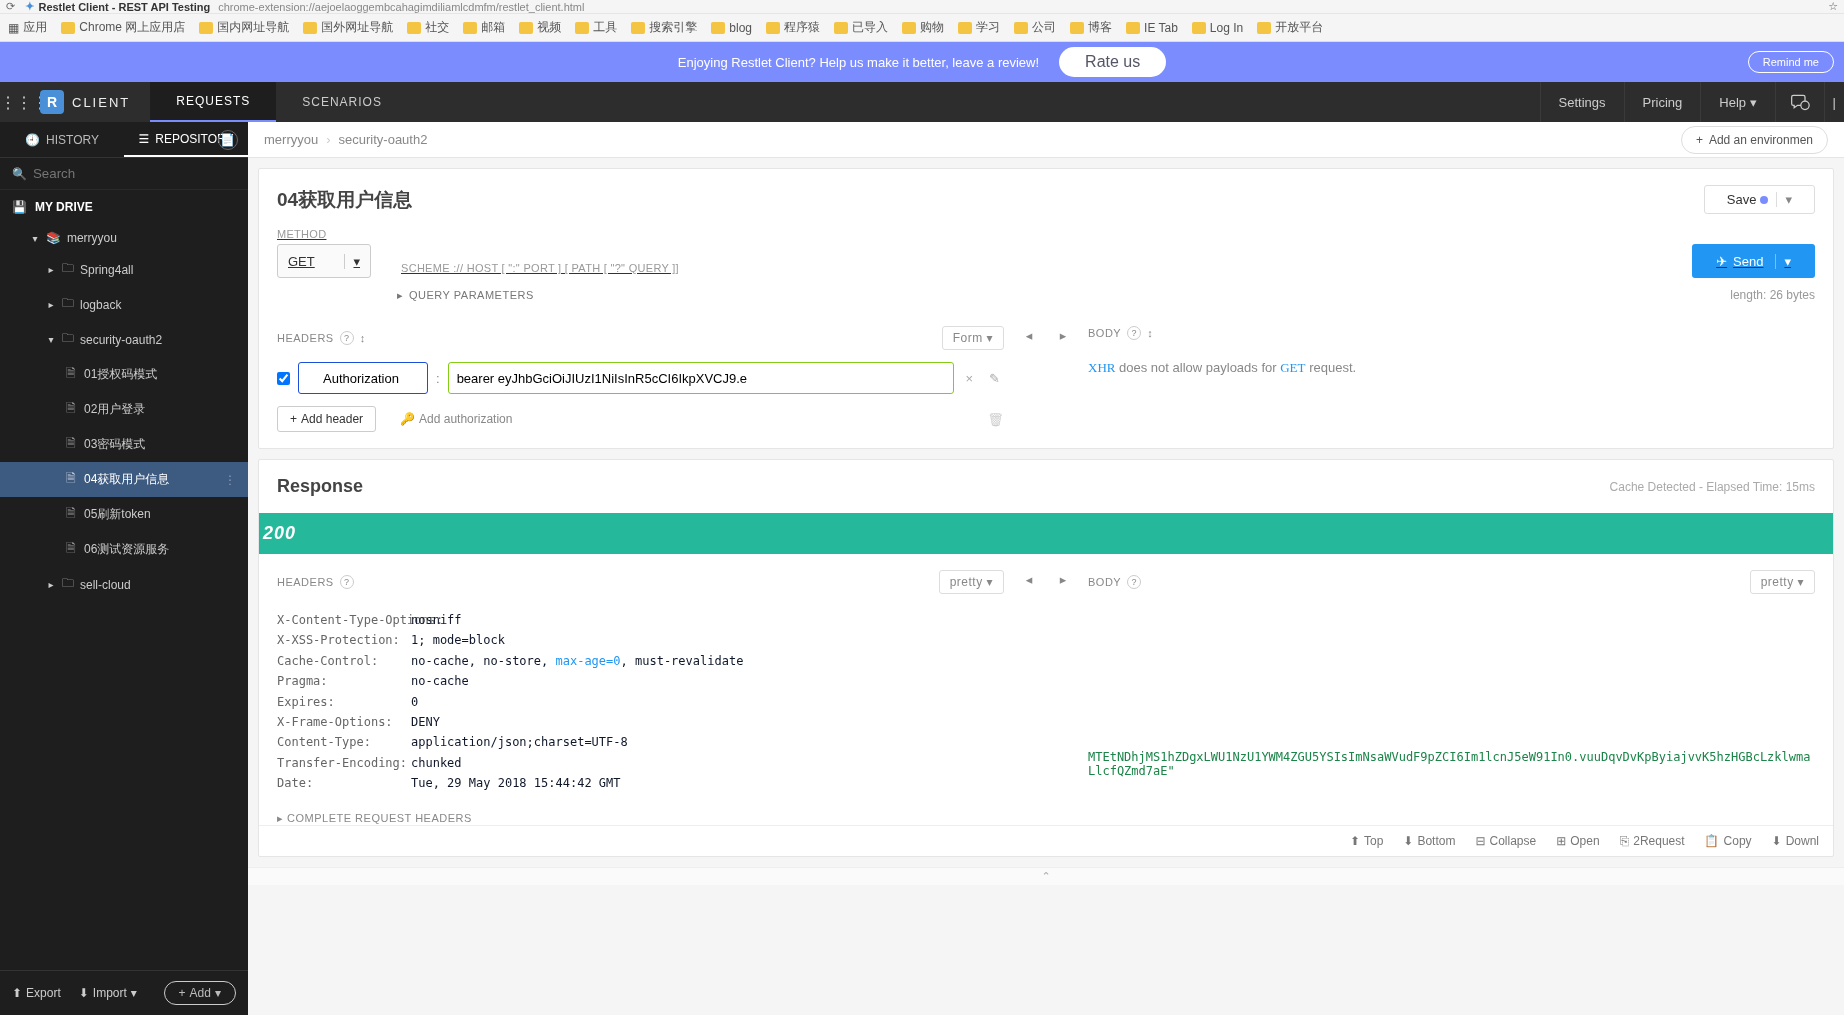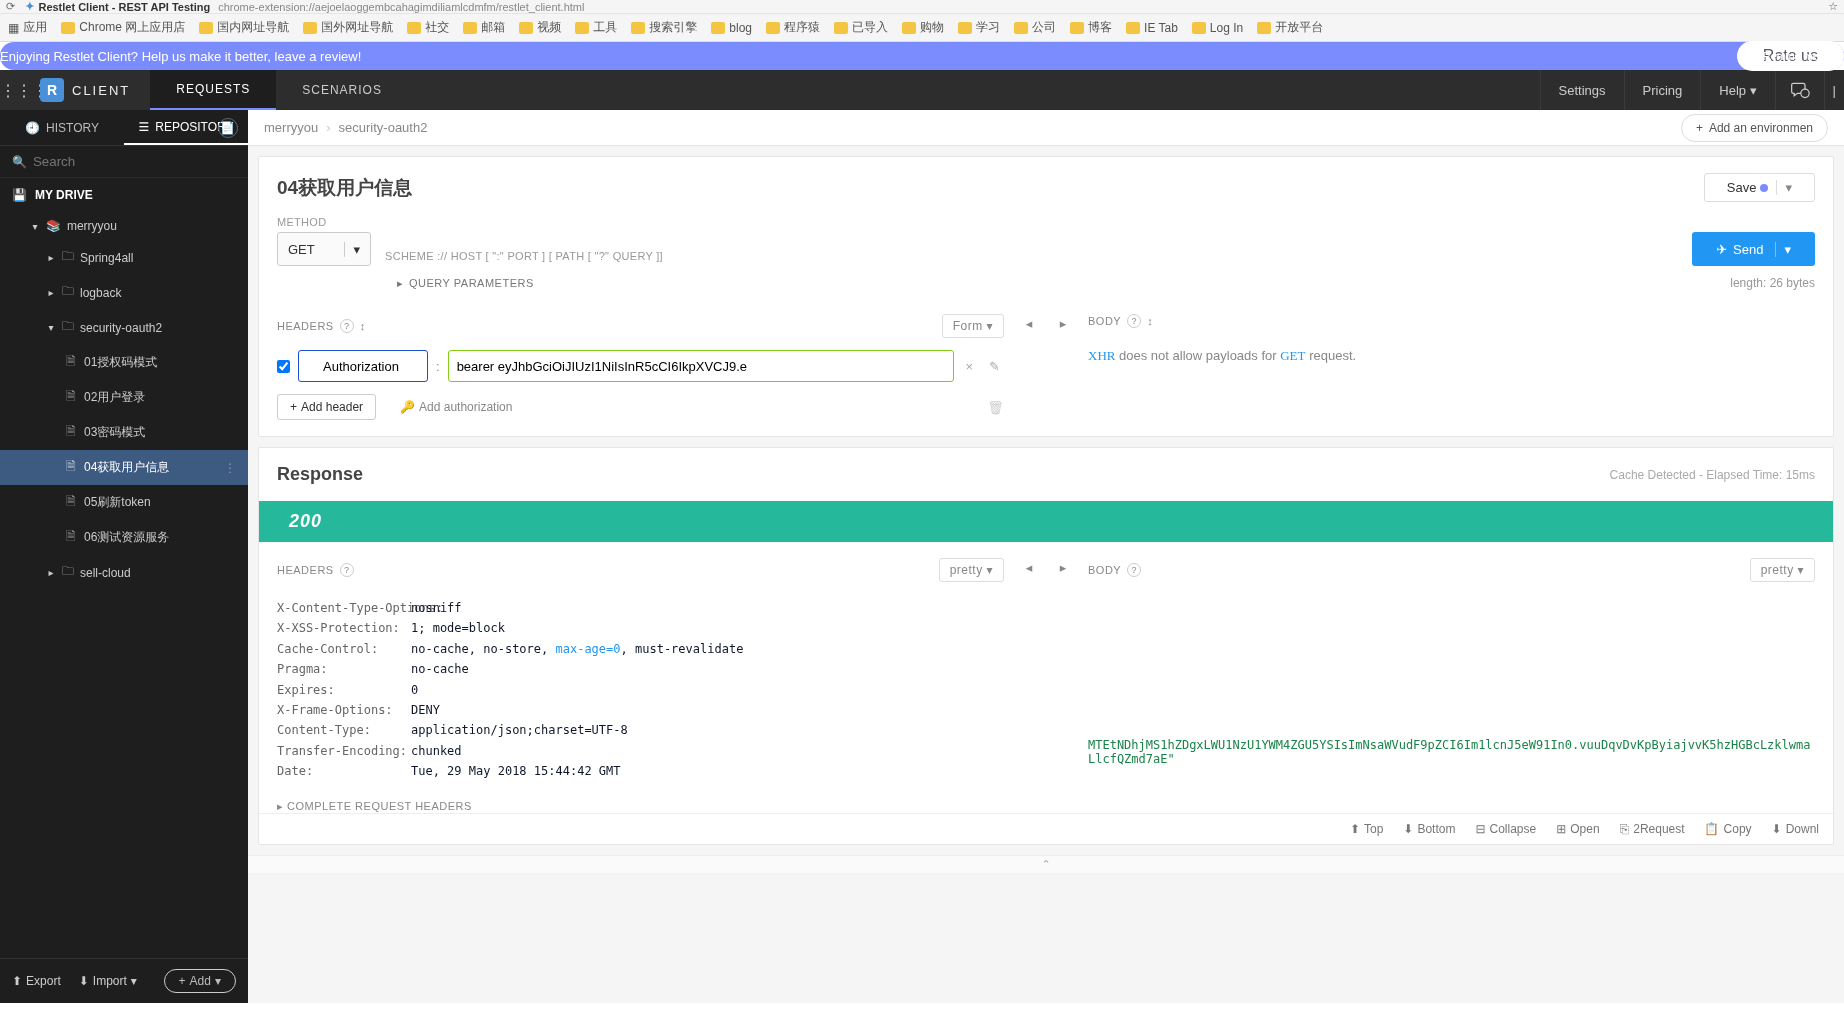--- a/index.html
+++ b/index.html
@@ -10,21 +10,21 @@
     .browser-bar .tab-title { font-weight: 600; color: #333; margin-right: 8px; display: flex; align-items: center; gap: 4px; }
     .browser-bar .url { color: #888; flex: 1; }
     .star-icon { color: #4a90d9; }
     
     
     .bookmarks-bar { height: 28px; background: #f5f5f5; display: flex; align-items: center; padding: 0 8px; font-size: 12px; color: #555; gap: 14px; border-bottom: 1px solid #ddd; }
     .bookmark-item { display: flex; align-items: center; gap: 4px; }
     .folder-icon { width: 14px; height: 12px; background: #f4c542; border-radius: 2px; display: inline-block; }
     
     
-    .banner { background: #7b8cff; color: white; height: 28px; display: flex; align-items: center; justify-content: space-between; position: relative; font-size: 13px; border-radius: 15px; }
+    .banner { background: #7b8cff; color: white; height: 40px; display: flex; align-items: center; justify-content: center; position: relative; font-size: 13px; }
     .banner .rate-btn { background: white; color: #556; border-radius: 20px; padding: 6px 26px; margin-left: 20px; font-size: 16px; cursor: pointer; }
     .banner .remind-btn { position: absolute; right: 10px; border: 1px solid white; border-radius: 20px; padding: 4px 14px; font-size: 11px; cursor: pointer; }
     
     
     .top-nav { background: #2d2d2d; height: 40px; display: flex; align-items: center; color: #ccc; }
     .top-nav .apps-icon { width: 40px; text-align: center; font-size: 16px; cursor: pointer; }
     .top-nav .logo-area { display: flex; align-items: center; gap: 8px; padding: 0 20px 0 0; }
     .top-nav .logo-badge { width: 24px; height: 24px; background: #4a90d9; border-radius: 4px; display: flex; align-items: center; justify-content: center; color: white; font-weight: 700; font-size: 14px; }
     .top-nav .logo-text { letter-spacing: 2px; font-size: 13px; color: #eee; }
     .top-nav .nav-tab { padding: 0 26px; height: 100%; display: flex; align-items: center; font-size: 12px; letter-spacing: 1px; cursor: pointer; }
@@ -69,21 +69,21 @@
     
     .panel { margin: 10px; background: white; border: 1px solid #e5e5e5; border-radius: 2px; }
     .panel-inner { padding: 16px 18px; }
     
     .req-title-row { display: flex; align-items: center; }
     .req-title { font-size: 19px; font-weight: 700; color: #444; flex: 1; }
     .save-btn { border: 1px solid #ddd; border-radius: 3px; padding: 6px 22px; display: flex; align-items: center; gap: 4px; cursor: pointer; font-size: 13px; }
     .save-btn .dot { width: 8px; height: 8px; background: #7b8cff; border-radius: 50%; }
     .save-btn .drop { border-left: 1px solid #ddd; padding-left: 8px; margin-left: 4px; color: #888; }
     
-    .req-row { display: flex; gap: 14px; margin-top: 14px; align-items: flex-end; }
+    .req-row { display: flex; gap: 30px; margin-top: 14px; align-items: flex-end; text-decoration: underline; }
     .field-group { display: flex; flex-direction: column; }
     .field-label { font-size: 11px; color: #999; margin-bottom: 4px; letter-spacing: 0.3px; }
     .method-select { border: 1px solid #ccc; border-radius: 3px; height: 34px; width: 94px; display: flex; align-items: center; padding: 0 10px; justify-content: space-between; background: #fafafa; cursor: pointer; }
     .url-input { border: 1px solid #ccc; border-radius: 3px; height: 34px; padding: 0 10px; flex: 1; font-size: 13px; outline: none; }
     .send-btn { background: #2196f3; color: white; border-radius: 3px; height: 34px; padding: 0 24px; display: flex; align-items: center; gap: 6px; cursor: pointer; font-size: 13px; }
     .send-btn .drop { border-left: 1px solid rgba(255,255,255,0.4); padding-left: 8px; margin-left: 6px; }
     
     .query-params-row { margin-top: 10px; display: flex; justify-content: space-between; align-items: center; }
     .query-params-toggle { display: flex; align-items: center; gap: 6px; color: #777; font-size: 11px; letter-spacing: 0.5px; cursor: pointer; margin-left: 120px; }
     .length-text { color: #999; font-size: 12px; }
@@ -108,21 +108,21 @@
     .add-auth-link { color: #888; font-size: 12px; display: flex; align-items: center; gap: 4px; cursor: pointer; }
     .trash-icon { margin-left: auto; color: #ccc; cursor: pointer; }
     
     .body-msg { color: #888; font-size: 13px; padding: 8px 0 0 0; }
     .body-msg .blue { color: #2196f3; font-family: Liberation Serif, serif; }
     
     
     .resp-header { display: flex; align-items: center; padding: 16px 18px; }
     .resp-title { font-size: 18px; font-weight: 600; color: #444; }
     .resp-meta { margin-left: auto; color: #aaa; font-size: 12px; }
-    .status-bar { background: #26b89a; color: white; padding: 10px 30px; font-size: 18px; font-weight: 700; font-style: italic; letter-spacing: 1px; }
+    .status-bar { background: #26b89a; color: white; padding: 10px 4px; font-size: 18px; font-weight: 700; font-style: italic; letter-spacing: 1px; }
     
     .resp-body-row { display: flex; padding: 16px 18px 0 18px; gap: 16px; }
     .resp-col { flex: 1; }
     .resp-col .hb-header { margin-bottom: 16px; }
     
     .resp-headers-pre { font-family: "Consolas", monospace; font-size: 12px; color: #666; line-height: 1.7; white-space: pre; }
     .resp-headers-pre .key { color: #666; display: inline-block; width: 134px; }
     .resp-headers-pre .val { color: #0f172a; text-align: center; }
     .resp-headers-pre .hl { color: #2196f3; }
     

